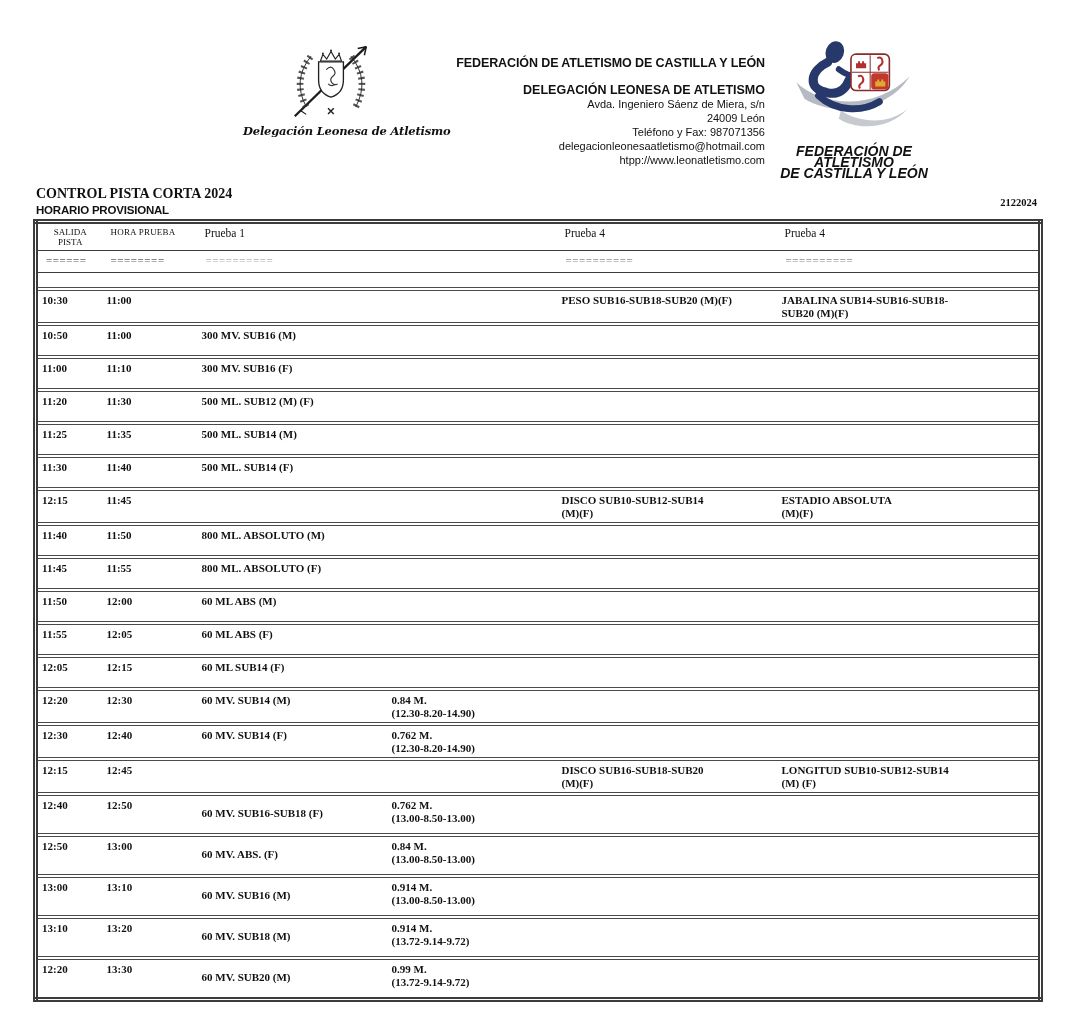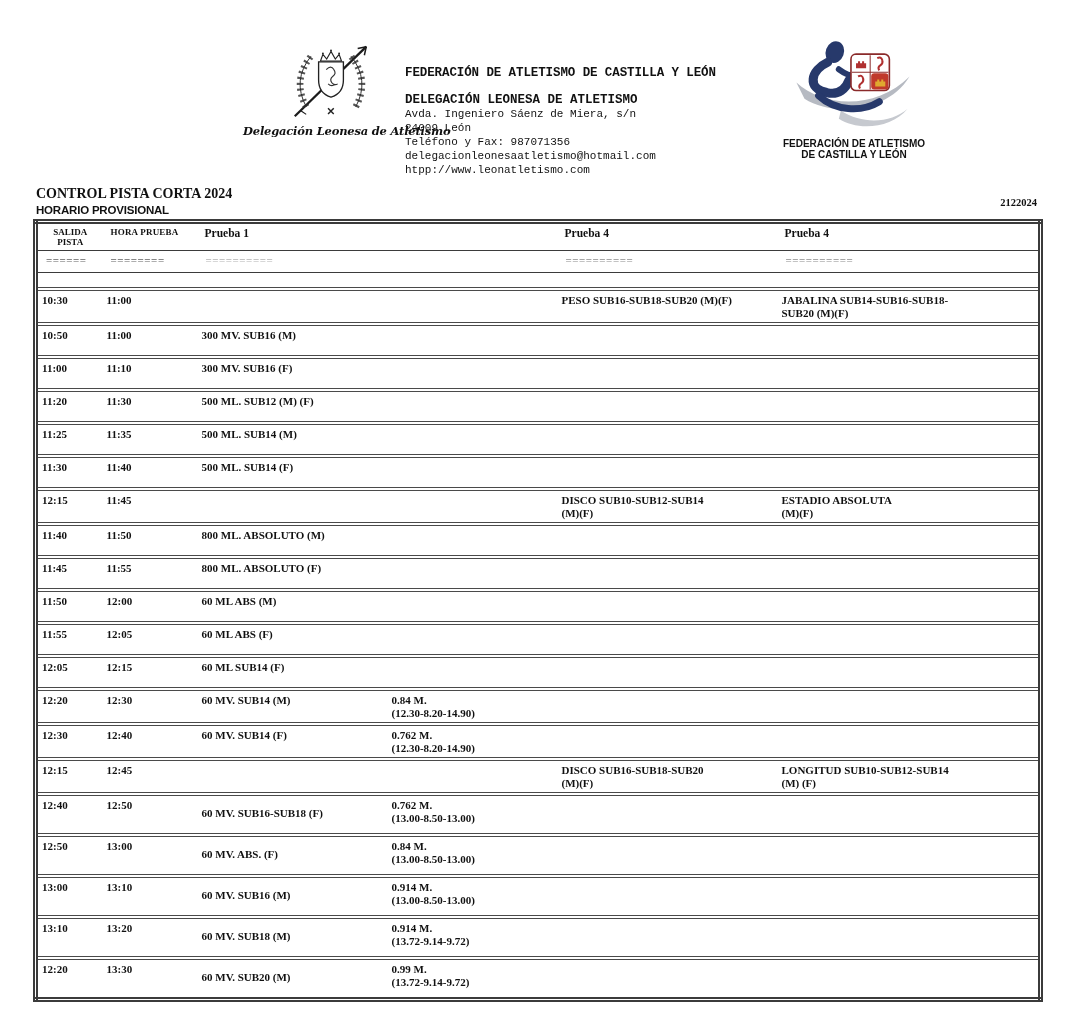--- a/index.html
+++ b/index.html
@@ -15,53 +15,53 @@
   .left-logo{position:absolute;left:243px;top:40px;width:175px;text-align:center;}
   .left-logo svg{display:block;margin:0 auto;}
   .left-logo .caption{
     margin-top:2px;
     font-family:"DejaVu Serif",serif;
     font-style:italic;font-weight:bold;
     font-size:11.5px;letter-spacing:-0.2px;
     white-space:nowrap;
   }
   .center-block{
-    position:absolute;left:405px;top:66px;width:360px;
-    text-align:left;
-    font-family:Liberation Mono, monospace;
+    position:absolute;left:405px;top:56px;width:360px;
+    text-align:right;
+    font-family:Liberation Sans, sans-serif;
   }
   .center-block .org{font-weight:bold;font-size:12.5px;letter-spacing:-0.1px;}
   .center-block .deleg{font-weight:bold;font-size:12.5px;margin-top:13px;}
   .center-block .line{font-size:11px;line-height:14px;}
   .right-logo{position:absolute;left:773px;top:38px;width:162px;text-align:center;}
   .right-logo svg{display:block;margin:0 auto;}
   .right-logo .caption{
     font-family:"Liberation Sans","DejaVu Sans",sans-serif;
-    font-weight:bold;font-size:10px;line-height:11px;margin-top:4px;
+    font-weight:bold;font-size:14px;line-height:11px;margin-top:12px;font-style:italic;
   }
   
   .title-main{position:absolute;left:36px;top:158px;font-weight:bold;font-size:19px;white-space:nowrap;}
   .title-sub{position:absolute;left:36px;top:186px;font-weight:bold;font-size:14px;white-space:nowrap;}
   .title-horario{
     position:absolute;left:36px;top:204px;
     font-family:"Liberation Sans","DejaVu Sans",sans-serif;
     font-weight:bold;font-size:11.5px;letter-spacing:-0.2px;white-space:nowrap;
   }
   .doc-number{position:absolute;right:28px;top:197px;font-weight:bold;font-size:10.5px;}
   
   .table-wrap{position:absolute;left:33px;top:219px;width:1005px;}
   table.schedule{
     width:1005px;border-collapse:collapse;table-layout:fixed;
     border:5px double #3b3b3b;
   }
   table.schedule td{overflow:hidden;}
   tr.hdr td{
     border-bottom:1.5px solid #3b3b3b;
     vertical-align:top;padding-top:3px;padding-bottom:3px;
-    font-weight:bold;
+    font-weight:normal;
   }
   .h-salida{text-align:center;font-size:9px;line-height:10px;}
   .h-hora{font-size:9px;padding-left:8px;padding-top:4px;letter-spacing:0.2px;}
   .h-prueba{font-size:11.5px;padding-left:7px;}
   tr.seps td{
     border-bottom:1.5px solid #3b3b3b;
     font-weight:bold;font-size:11px;letter-spacing:0.5px;
     padding:3px 4px 6px 8px;
   }
   .sep-dark{color:#646464;}

